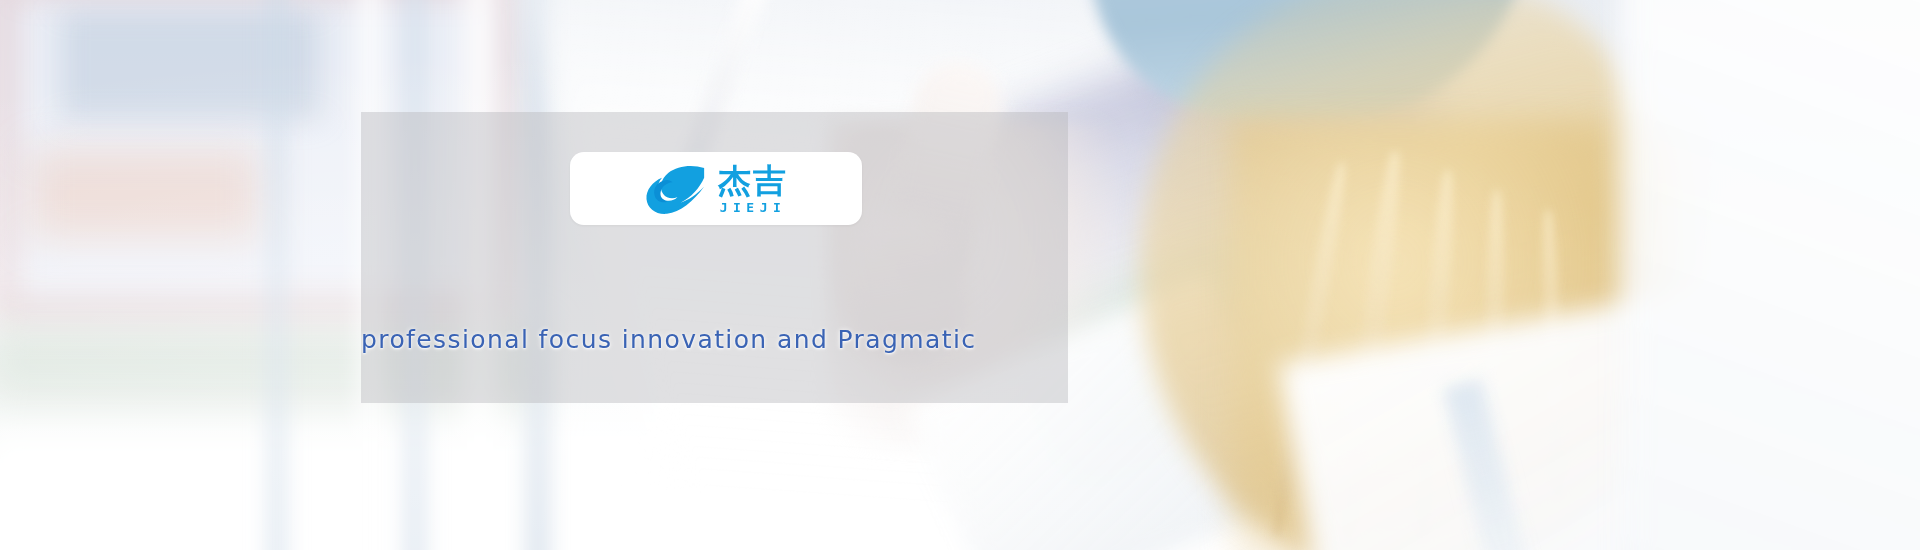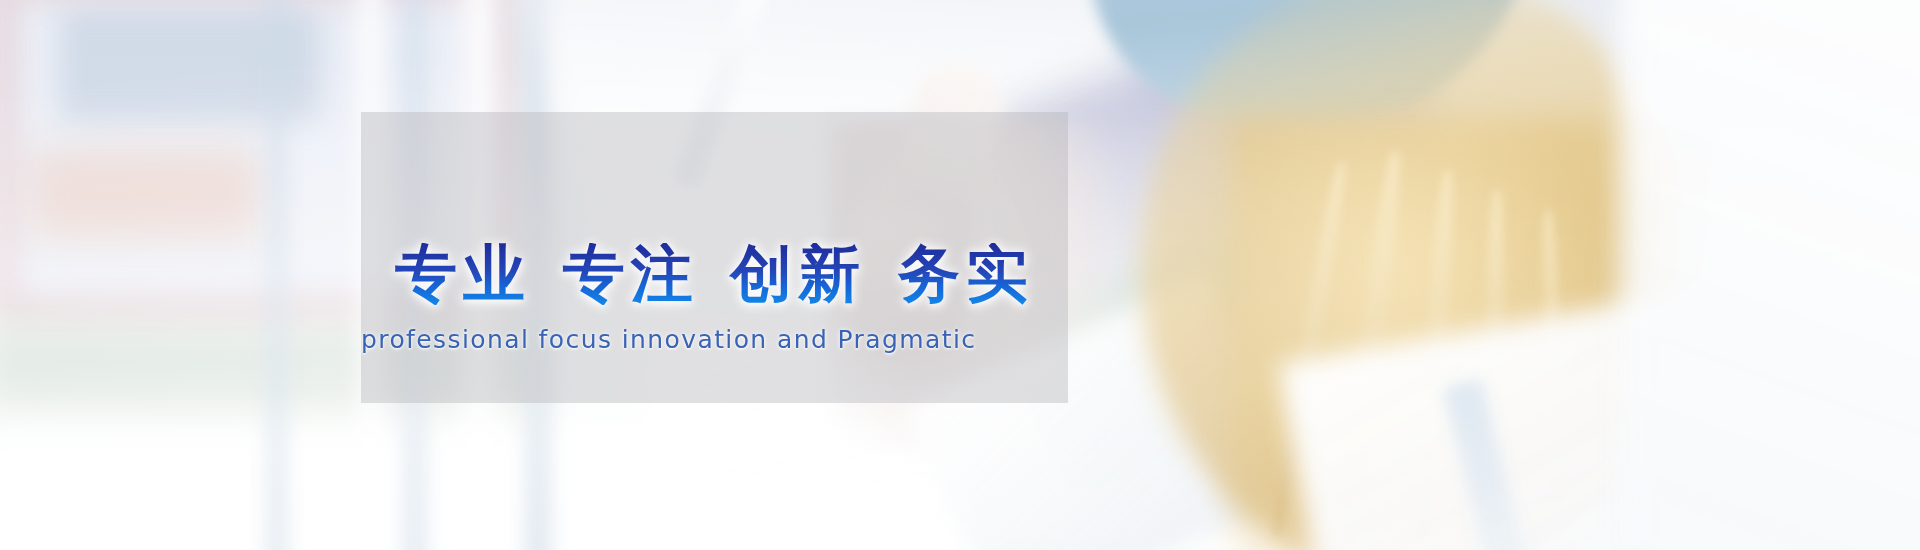--- a/index.html
+++ b/index.html
@@ -289,23 +289,28 @@
 
     <div class="bg-coat"></div>
     <div class="bg-coat2"></div>
     <div class="bg-strap"></div>
 
     <div class="bg-haze"></div>
   </div>
 
   <div class="overlay"></div>
 
-
-  <div class="headline">
-    <span>专业</span>
-    <span>专注</span>
-    <span>创新</span>
-    <span>务实</span>
+  <div class="logo-pill">
+    <svg class="logo-mark" viewBox="0 0 100 92" aria-hidden="true">
+      <path d="M97 12 C78 6 54 8 39 20 C27 30 24 44 31 54 C36 61 46 63 54 59 C48 66 37 67 30 62 C20 55 19 40 29 28 C14 34 3 48 4 62 C5 77 20 88 37 86 C58 84 80 66 97 42 C86 54 72 64 59 68 C76 60 90 44 97 28 Z" fill="#12A0E0"></path>
+      <path d="M34 32 C22 34 14 45 17 56 C19 65 29 70 38 66 C30 65 25 58 27 50 C29 42 36 36 46 35 C42 32 38 31 34 32 Z" fill="#0B8FD6"></path>
+      <path d="M22 74 C38 80 60 74 76 62 C62 78 40 86 22 74 Z" fill="#12A0E0"></path>
+    </svg>
+    <span class="logo-word">
+      <span class="logo-cn">杰吉</span>
+      <span class="logo-en">JIEJI</span>
+    </span>
   </div>
 
+
   <div class="tagline">professional focus innovation and Pragmatic</div>
 
 </div>
 
 </body></html>

